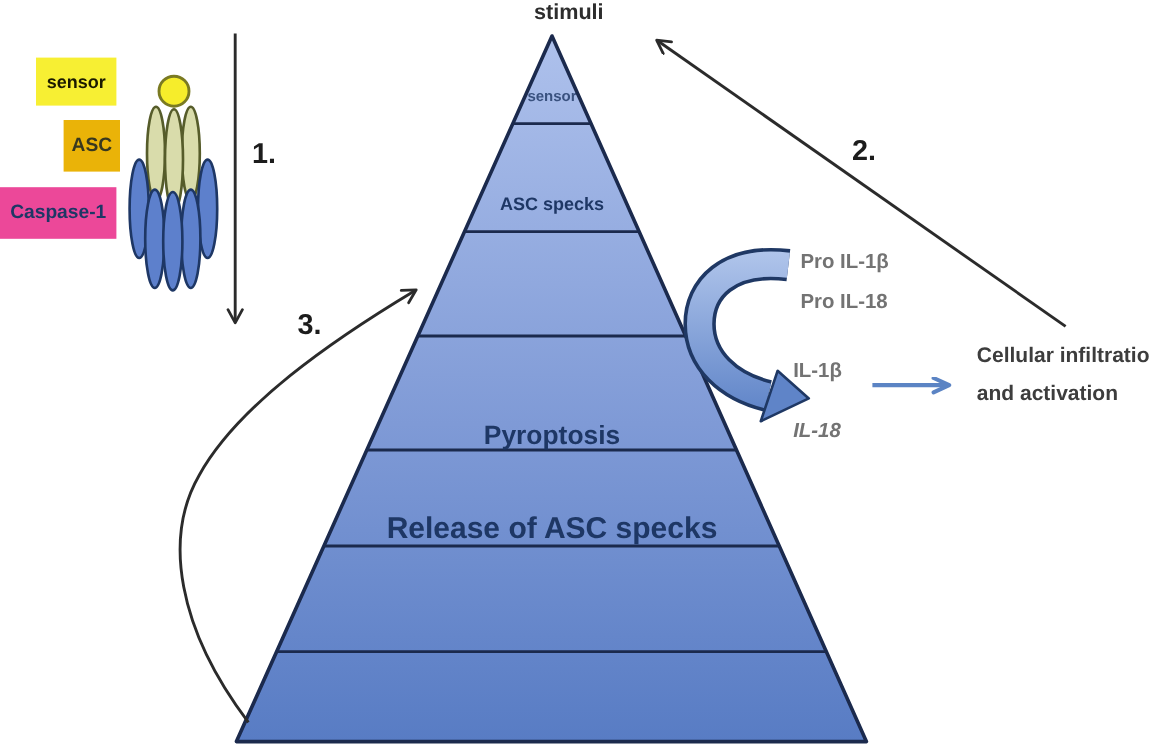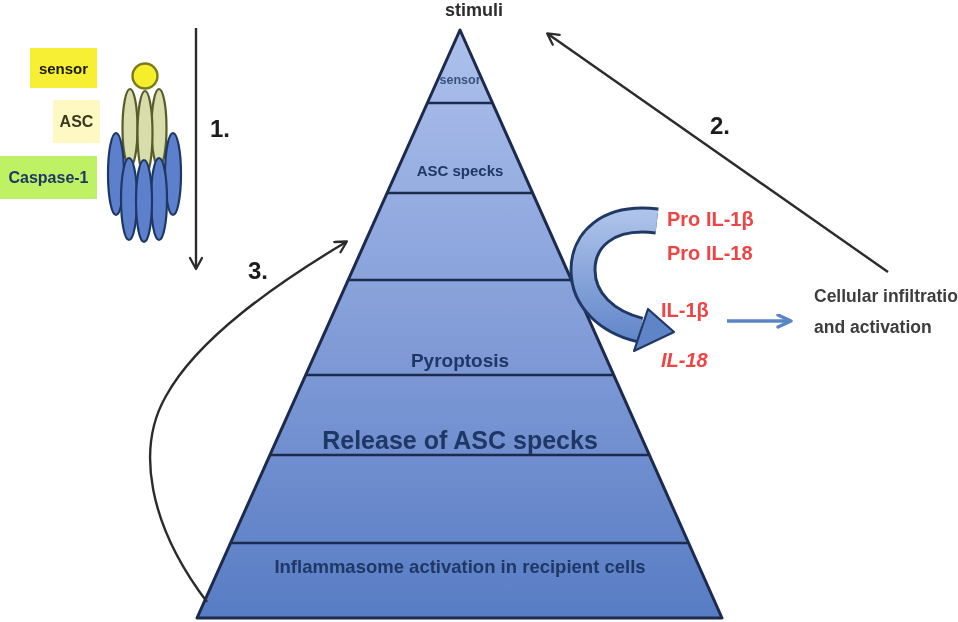--- a/index.html
+++ b/index.html
@@ -4,28 +4,28 @@
 <style>
   html,body{margin:0;padding:0;background:#ffffff;}
   body{width:958px;height:622px;position:relative;overflow:hidden;
        font-family:"Liberation Sans",sans-serif;}
   .stage{position:absolute;left:0;top:0;width:958px;height:622px;}
   svg.diagram{position:absolute;left:0;top:0;}
   .txt{position:absolute;white-space:pre;}
   .pyr-lbl{position:absolute;left:460px;transform:translateX(-50%);
            text-align:center;font-weight:700;color:#1e3765;white-space:normal;}
   .step-num{position:absolute;font-weight:700;color:#1c1c1c;font-size:24px;}
-  .cyto{position:absolute;font-weight:700;color:#ef4444;font-size:20px;}
+  .cyto{position:absolute;font-weight:700;color:#737373;font-size:17px;}
   .legend-box{position:absolute;display:flex;align-items:center;justify-content:center;
               font-weight:700;}
   .legend-sensor{left:30px;top:48px;width:67px;height:40px;background:#f7ef33;
                  color:#1a1a00;font-size:15px;}
-  .legend-asc{left:53px;top:100px;width:47px;height:43px;background:#fef9c3;
+  .legend-asc{left:53px;top:100px;width:47px;height:43px;background:#eab308;
               color:#38381f;font-size:16px;}
-  .legend-caspase{left:0px;top:156px;width:97px;height:43px;background:#bef264;
+  .legend-caspase{left:0px;top:156px;width:97px;height:43px;background:#ec4899;
                   color:#1e3765;font-size:16px;text-align:right;}
   .stimuli{left:423px;top:0px;width:80px;text-align:right;font-size:18px;
            font-weight:600;color:#2d2d2d;}
   .outcome{left:814px;top:281px;width:160px;line-height:31px;font-size:17.5px;
            font-weight:700;color:#3d3d3d;text-align:left;white-space:normal;}
 </style>
 </head>
 <body>
 
 <div class="stage">
@@ -102,23 +102,22 @@
   </div>
   <div class="legend-box legend-asc">
     <span>ASC</span>
   </div>
   <div class="legend-box legend-caspase">
     <span>Caspase-1</span>
   </div>
 
   <div class="pyr-lbl" style="top:73px;font-size:12.5px;opacity:.8;width:70px;">sensor</div>
   <div class="pyr-lbl" style="top:162px;font-size:15px;width:140px;">ASC specks</div>
-  <div class="pyr-lbl" style="top:350px;font-size:19px;width:200px;">Pyroptosis</div>
+  <div class="pyr-lbl" style="top:350px;font-size:22px;width:200px;">Pyroptosis</div>
   <div class="pyr-lbl" style="top:426px;font-size:25px;width:300px;">Release of ASC specks</div>
-  <div class="pyr-lbl" style="top:552px;font-size:18.5px;line-height:30px;width:400px;">Inflammasome activation in recipient cells</div>
 
   <div class="cyto" style="left:667px;top:208px;">Pro IL-1β</div>
   <div class="cyto" style="left:667px;top:242px;">Pro IL-18</div>
   <div class="cyto" style="left:661px;top:299px;">IL-1β</div>
   <div class="cyto" style="left:661px;top:349px;font-style:italic;">IL-18</div>
 
   <div class="txt outcome">Cellular infiltration and activation</div>
 
 </div>
 

